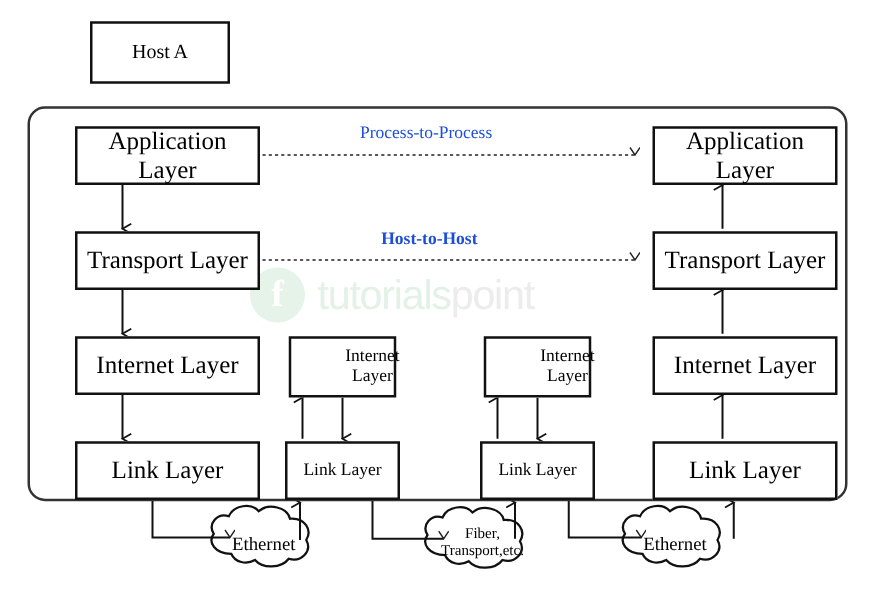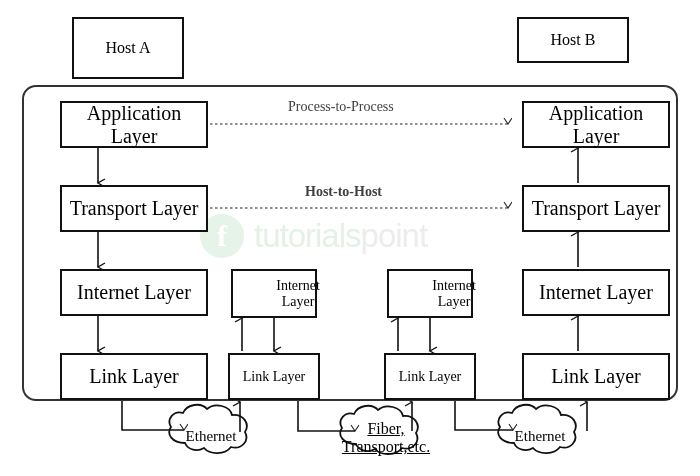--- a/index.html
+++ b/index.html
@@ -37,38 +37,38 @@
     border:2px solid #333333;
     border-radius:14px;
     background:transparent;
     z-index:1;
   }
 
   
   .edge-label{
     position:absolute;
     font-size:14px;
-    color:#404040;
+    color:#1d4ed8;
     white-space:nowrap;
     z-index:4;
     font-family:"Liberation Serif","DejaVu Serif",serif;
   }
 
   
   .cloud-label{
     position:absolute;
     z-index:5;
     text-align:center;
     color:#000000;
     font-family:"Liberation Serif","DejaVu Serif",serif;
     white-space:nowrap;
     line-height:1.15;
   }
   .cloud-label.big{font-size:15px;}
-  .cloud-label.small{font-size:16px;text-decoration:underline;}
+  .cloud-label.small{font-size:12px;}
 
   
   .watermark{
     position:absolute;
     z-index:2;
     display:flex;align-items:center;
     pointer-events:none;
     user-select:none;
   }
   .wm-mark{
@@ -186,22 +186,21 @@
     <div class="wm-mark">
       <span>f</span>
     </div>
     <div class="wm-text">
       <span class="wm-a">tutorials</span><span class="wm-b">point</span>
     </div>
   </div>
 
   <div class="frame" style="left:22px;top:85px;width:656px;height:316px;"></div>
 
-  <div class="box host-box" style="left:72px;top:17px;width:112px;height:62px;">Host A</div>
-  <div class="box host-box" style="left:517px;top:17px;width:112px;height:46px;">Host B</div>
+  <div class="box host-box" style="left:72px;top:17px;width:112px;height:50px;">Host A</div>
 
   <div class="box layer-wide" style="left:48px;top:101px;width:148px;height:47px;">Application Layer</div>
   <div class="box layer-wide" style="left:48px;top:185px;width:148px;height:47px;">Transport Layer</div>
   <div class="box layer-wide" style="left:48px;top:269px;width:148px;height:47px;">Internet Layer</div>
   <div class="box layer-wide" style="left:48px;top:353px;width:148px;height:47px;">Link Layer</div>
 
   <div class="box layer-wide" style="left:510px;top:101px;width:148px;height:47px;">Application Layer</div>
   <div class="box layer-wide" style="left:510px;top:185px;width:148px;height:47px;">Transport Layer</div>
   <div class="box layer-wide" style="left:510px;top:269px;width:148px;height:47px;">Internet Layer</div>
   <div class="box layer-wide" style="left:510px;top:353px;width:148px;height:47px;">Link Layer</div>

